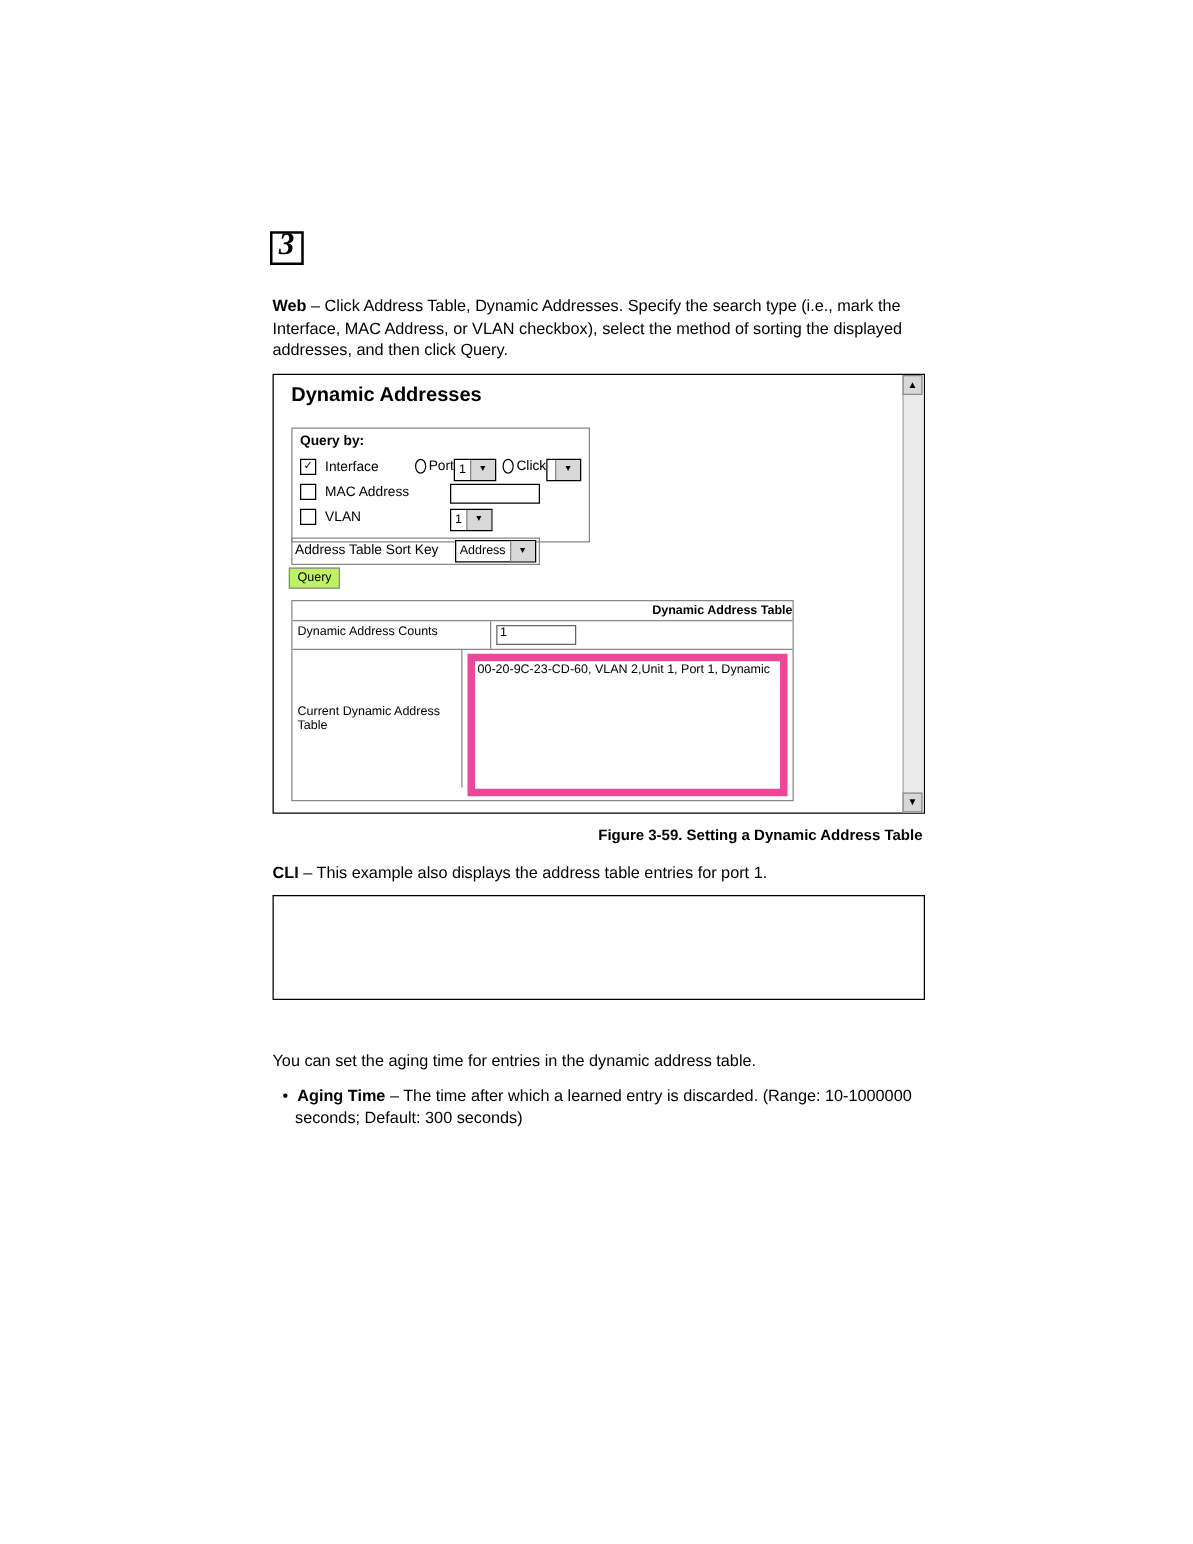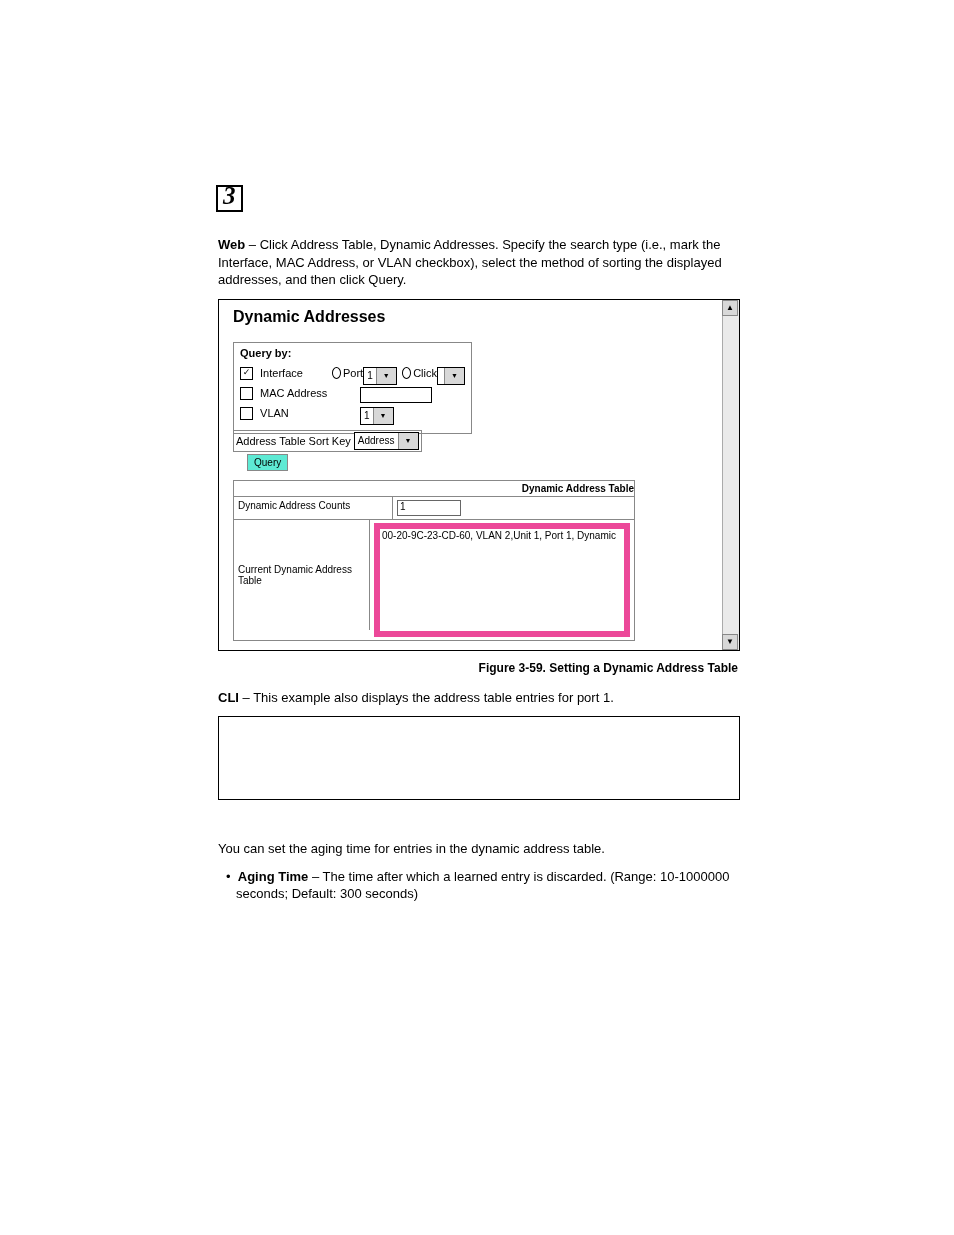--- a/index.html
+++ b/index.html
@@ -17,21 +17,21 @@
 .form-row{display:flex;align-items:flex-start;height:20px}
 .form-lab{width:120px}
 .chk{width:11px;height:11px;border:1px solid #000;margin-right:4px;display:inline-block;vertical-align:middle;font:9px/9px Arial;text-align:center}
 .sel{display:inline-flex;align-items:center;height:16px;border:1px solid #000;background:#fff;font:10px Arial}
 .sel span{padding:0 3px}
 .sel .dd{width:13px;height:100%;background:#d8d8d8;border-left:1px solid #888;font:7px/16px Arial;text-align:center}
 .radio{width:10px;height:10px;border:1px solid #000;border-radius:50%;display:inline-block;margin:0 2px;vertical-align:middle}
 .radio .dot{width:4px;height:4px;border-radius:50%;background:#000;margin:3px auto}
 .mac-input{width:70px;height:14px;border:1px solid #000;display:inline-block}
 .sortkey{position:absolute;left:14px;top:130px;font:11px Arial;border:1px solid #888;padding:1px 2px}
-.qbtn{position:absolute;left:28px;top:154px;font:10px Arial;background:#5eead4;border:1px solid #888;padding:2px 6px}
+.qbtn{position:absolute;left:12px;top:154px;font:10px Arial;background:#bef264;border:1px solid #888;padding:2px 6px}
 .dat{position:absolute;left:14px;top:180px;width:400px;border:1px solid #888}
 .dat-head{font:700 10px Arial;text-align:right;border-bottom:1px solid #888;padding:2px 0}
 .dat-row{display:flex;font:10px Arial}
 .dat-l{width:150px;border-right:1px solid #888;padding:3px 4px}
 .dat-r{flex:1;padding:3px 4px}
 .count-input{width:60px;height:14px;border:1px solid #666;font:10px Arial;padding-left:2px;display:inline-block}
 .list-box{width:240px;height:100px;border:6px solid #ec4899;font:10px Arial;padding:1px 2px}
 .fig-caption{text-align:right;font:700 12px Arial;margin:10px 0 14px 0}
 .cli-box{width:520px;height:82px;border:1px solid #000;margin-top:8px}
 .subhead{font:700 12px Arial;margin:10px 0 6px 0}
@@ -96,21 +96,21 @@
         </span>
         <span class="sel">
               <span>1</span>
               <span class="dd">▼</span>
             </span>
       </div>
     </div>
 
     <div class="sortkey">
       <span>Address Table Sort Key</span>
-      <span class="sel" style="margin-left:0">
+      <span class="sel" style="margin-left:10px">
             <span>Address</span>
             <span class="dd">▼</span>
           </span>
     </div>
 
     <div class="qbtn">Query</div>
 
     <div class="dat">
       <div class="dat-head">Dynamic Address Table</div>
       <div class="dat-row" style="border-bottom:1px solid #888">

